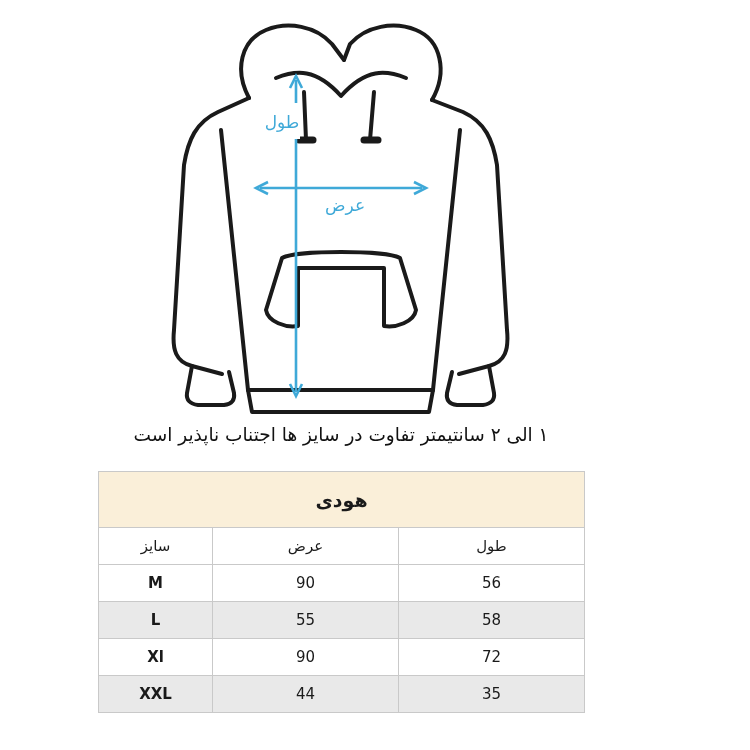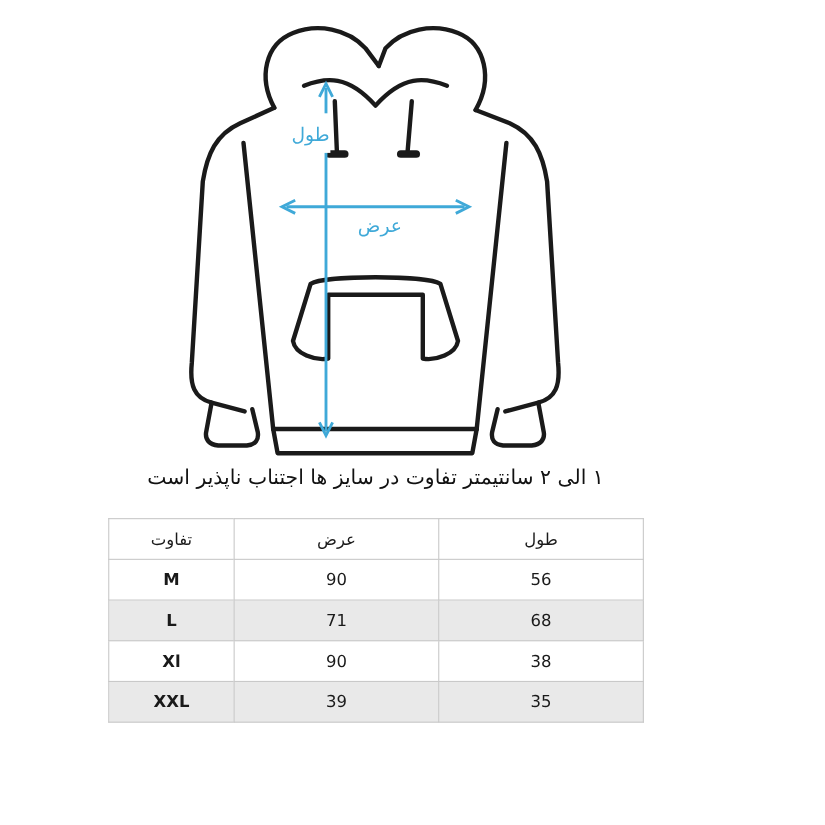--- a/index.html
+++ b/index.html
@@ -182,43 +182,46 @@
 
   <div id="note">۱ الی ۲ سانتیمتر تفاوت در سایز ها  اجتناب ناپذیر است</div>
 
   <table id="size-table">
     <colgroup>
       <col class="col-len">
       <col class="col-wid">
       <col class="col-size">
     </colgroup>
     <thead>
+      <tr>
+        <td class="title-cell" colspan="3">هودی</td>
+      </tr>
       <tr class="col-head-row">
         <td>طول</td>
         <td>عرض</td>
-        <td>تفاوت</td>
+        <td>سایز</td>
       </tr>
     </thead>
     <tbody>
       <tr class="odd">
         <td>56</td>
         <td>90</td>
         <td class="size-col">M</td>
       </tr>
       <tr class="even">
-        <td>68</td>
-        <td>71</td>
+        <td>58</td>
+        <td>55</td>
         <td class="size-col">L</td>
       </tr>
       <tr class="odd">
-        <td>38</td>
+        <td>72</td>
         <td>90</td>
         <td class="size-col">Xl</td>
       </tr>
       <tr class="even">
         <td>35</td>
-        <td>39</td>
+        <td>44</td>
         <td class="size-col">XXL</td>
       </tr>
     </tbody>
   </table>
 
 </div>
 
 </body></html>

